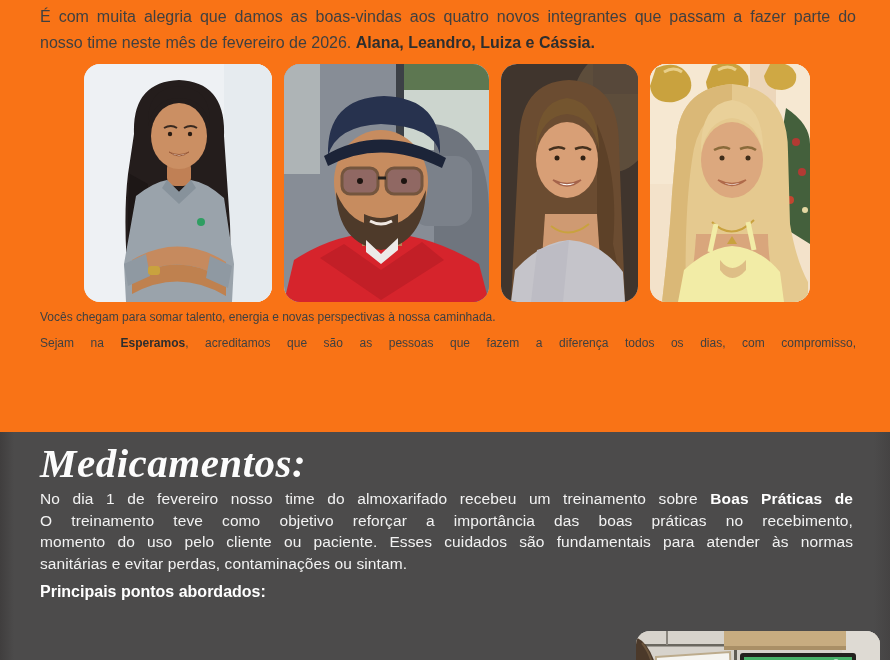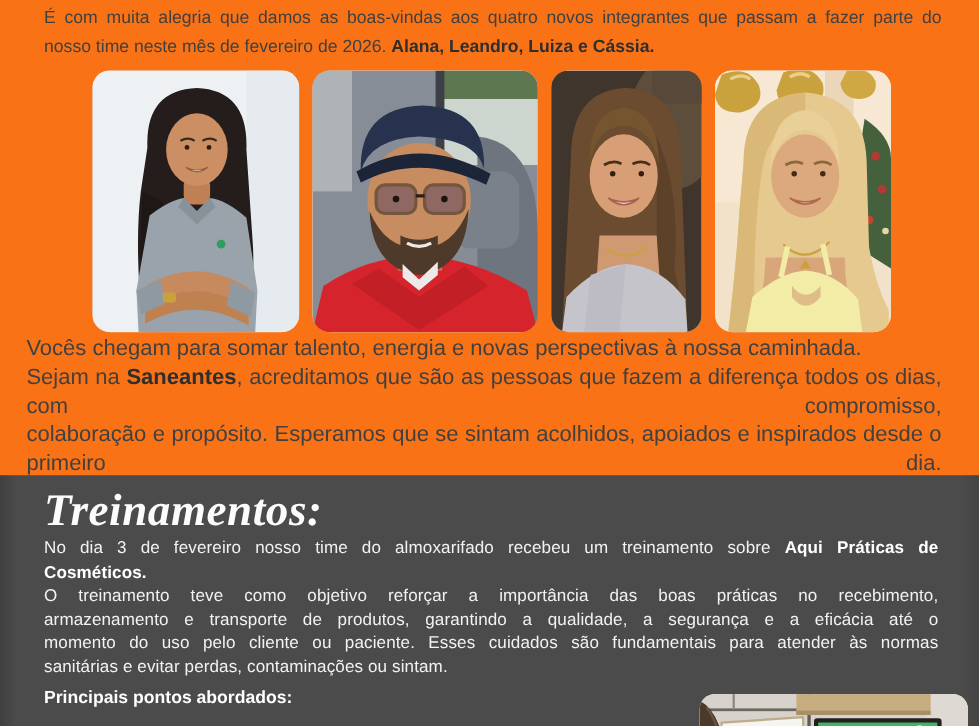--- a/index.html
+++ b/index.html
@@ -11,21 +11,21 @@
   
   .tl{display:block;}
   .j{text-align:justify;text-align-last:justify;-moz-text-align-last:justify;}
   .b{font-weight:bold;color:#2e2e2e;}
   
   .intro{position:absolute;left:40px;right:34px;top:4px;font-size:16px;line-height:26px;}
   .photos{position:absolute;left:84px;top:64px;display:flex;gap:12px;}
   .photo{height:238px;border-radius:16px;overflow:hidden;margin:0;background:#ddd;flex:none;}
   .photo svg{display:block;width:100%;height:100%;}
   .p1{width:188px}.p2{width:205px}.p3{width:137px}.p4{width:160px}
-  .message{position:absolute;left:24px;right:34px;top:304px;font-size:20px;line-height:26px;}
+  .message{position:absolute;left:40px;right:34px;top:304px;font-size:12px;line-height:26px;}
   
   .band{
     position:absolute;left:0;top:432px;width:890px;height:228px;
     background:linear-gradient(90deg,#403e3e 0px,#4c4b4b 14px,#4c4b4b 874px,#454343 890px);
     color:#f2f2f2;
   }
   .band .b{color:#ffffff;}
   .band-inner{padding:0 37px 0 40px;}
   .band-title{
     margin:6px 0 0 0;font-family:"Liberation Serif",serif;font-style:italic;font-weight:bold;
@@ -154,32 +154,29 @@
         <path d="M34,206 Q58,184 82,182 Q110,184 130,208 L134,238 L28,238 Z" fill="#f2eca6"></path>
         <path d="M60,188 L66,160" stroke="#f2eca6" stroke-width="5"></path>
         <path d="M104,186 L98,158" stroke="#f2eca6" stroke-width="5"></path>
         <path d="M70,196 Q82,212 96,196 L96,206 Q82,222 70,206 Z" fill="#c98f66" opacity="0.5"></path>
       </svg>
     </figure>
   </div>
 
   <div class="message">
     <span class="tl"><span>Vocês chegam para somar talento, energia e novas perspectivas à nossa caminhada.</span></span>
-    <span class="tl j"><span>Sejam na </span><span class="b">Saneantes</span><span>, acreditamos que são as pessoas que fazem a diferença todos os dias, com compromisso,</span></span>
-    <span class="tl j"><span>colaboração e propósito. Esperamos que se sintam acolhidos, apoiados e inspirados desde o primeiro dia.</span></span>
+    <span class="tl j"><span>Sejam na </span><span class="b">Esperamos</span><span>, acreditamos que são as pessoas que fazem a diferença todos os dias, com compromisso,</span></span>
   </div>
 
   <section class="band">
     <div class="band-inner">
-      <h1 class="band-title">Treinamentos:</h1>
+      <h1 class="band-title">Medicamentos:</h1>
       <div class="band-text">
-        <span class="tl j"><span>No dia 3 de fevereiro nosso time do almoxarifado recebeu um treinamento sobre </span><span class="b">Aqui Práticas de</span></span>
-        <span class="tl"><span class="b">Cosméticos.</span></span>
+        <span class="tl j"><span>No dia 1 de fevereiro nosso time do almoxarifado recebeu um treinamento sobre </span><span class="b">Boas Práticas de</span></span>
         <span class="tl j"><span>O treinamento teve como objetivo reforçar a importância das boas práticas no recebimento,</span></span>
-        <span class="tl j"><span>armazenamento e transporte de produtos, garantindo a qualidade, a segurança e a eficácia até o</span></span>
         <span class="tl j"><span>momento do uso pelo cliente ou paciente. Esses cuidados são fundamentais para atender às normas</span></span>
         <span class="tl"><span>sanitárias e evitar perdas, contaminações ou sintam.</span></span>
       </div>
       <div class="subheading">Principais pontos abordados:</div>
     </div>
 
     <figure class="training-photo">
       <svg viewBox="0 0 244 80">
         <rect width="244" height="80" fill="#d7d3cc"></rect>
         <rect x="206" width="38" height="80" fill="#dedad3"></rect>

